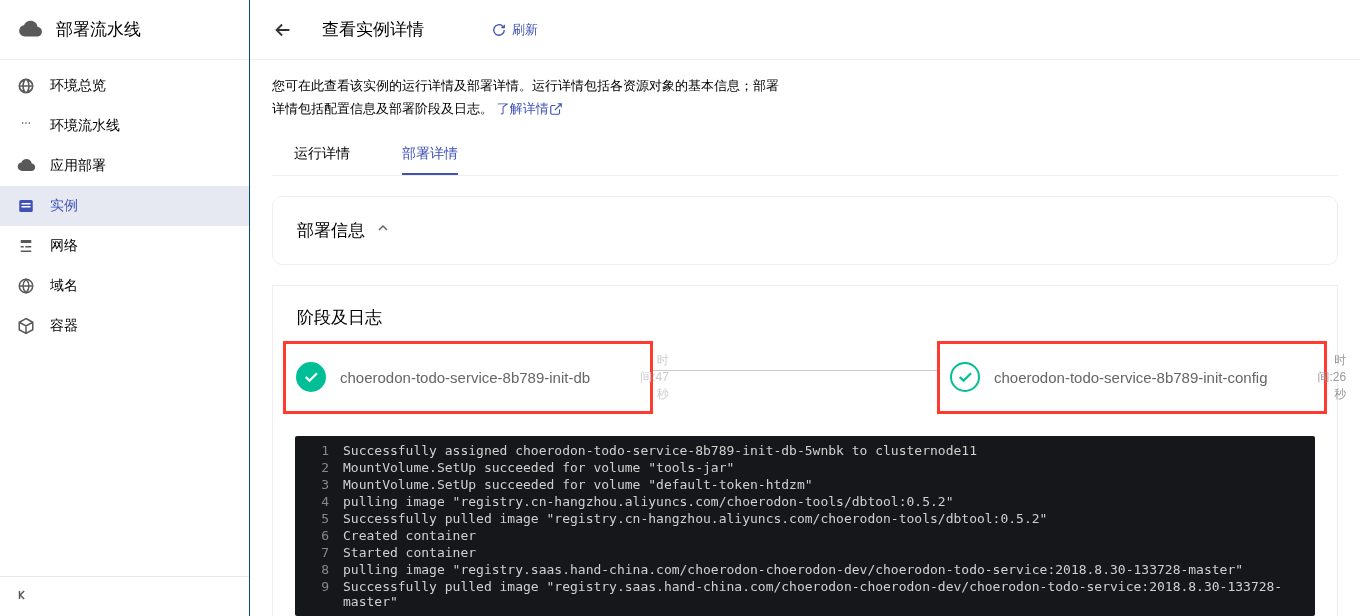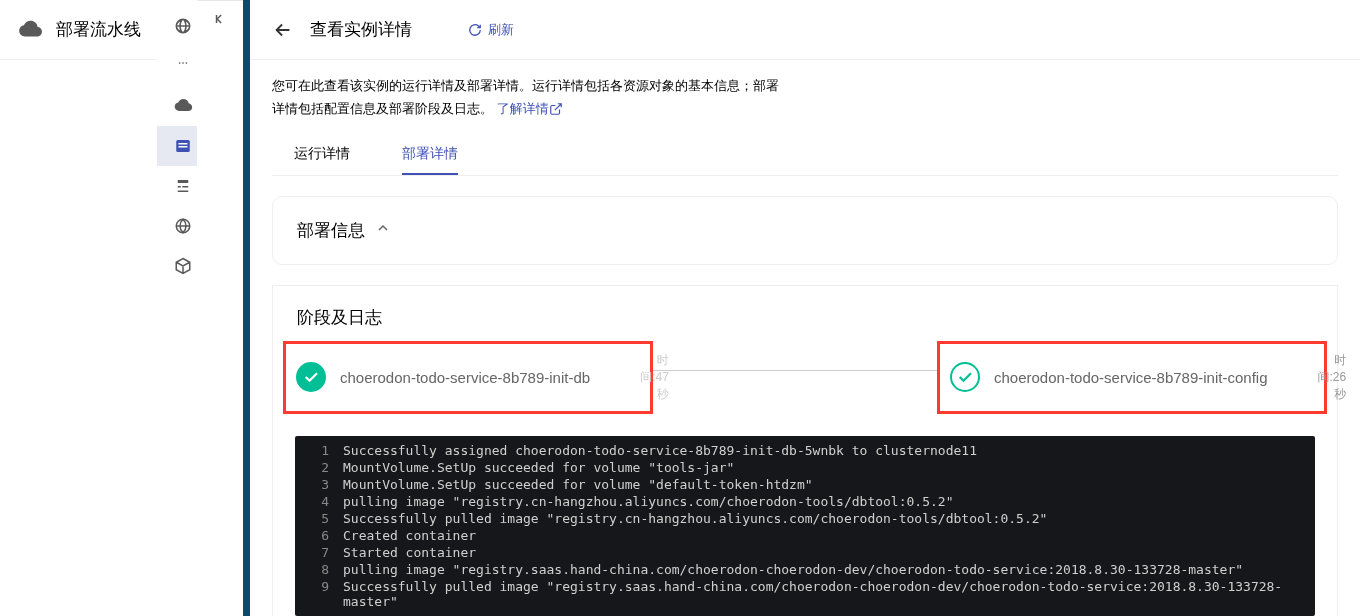--- a/index.html
+++ b/index.html
@@ -1,34 +1,34 @@
 <!DOCTYPE html>
 <html><head>
 <meta charset="utf-8">
 <style>
 * { margin: 0; padding: 0; box-sizing: border-box; }
 body { font-family: -apple-system, BlinkMacSystemFont, "Segoe UI", "PingFang SC", "Microsoft YaHei", sans-serif; background: #fff; color: #000; width: 1360px; height: 616px; overflow: hidden; }
 
 .layout { display: flex; height: 100%; }
 
-.sidebar { width: 250px; border-right: 7px solid #0c4a6e; display: flex; flex-direction: row; }
+.sidebar { width: 250px; border-right: 1px solid #0c4a6e; display: flex; flex-direction: column; }
 .sidebar-header { height: 60px; display: flex; align-items: center; padding: 0 16px; border-bottom: 1px solid #eee; gap: 12px; }
 .sidebar-header-icon { width: 28px; height: 28px; display: flex; align-items: center; justify-content: center; color: #595959; }
 .sidebar-header-title { font-size: 17px; color: #000; }
 
 .sidebar-items { flex: 1; padding-top: 6px; overflow: auto; }
 .sidebar-item { display: flex; align-items: center; gap: 14px; height: 40px; padding: 0 16px; cursor: pointer; color: #000; font-size: 14px; }
 .sidebar-item.active { background: #e6e9f2; color: #3f51b5; }
 .sidebar-icon { width: 20px; height: 20px; display: flex; align-items: center; justify-content: center; color: #595959; flex-shrink: 0; }
 .sidebar-item.active .sidebar-icon { color: #3f51b5; }
 
 .sidebar-footer { height: 40px; border-top: 1px solid #e8e8e8; display: flex; align-items: center; padding: 0 16px; }
 
 .main { flex: 1; overflow: hidden; display: flex; flex-direction: column; }
-.top-bar { height: 60px; display: flex; align-items: center; padding: 0 22px; gap: 16px; border-bottom: 1px solid #eee; }
+.top-bar { height: 60px; display: flex; align-items: center; padding: 0 22px; gap: 28px; border-bottom: 1px solid #eee; }
 .back-arrow { width: 22px; height: 22px; cursor: pointer; color: #333; display: flex; align-items: center; justify-content: center; }
 .page-title { font-size: 17px; font-weight: 500; color: #000; }
 .refresh-btn { margin-left: 40px; cursor: pointer; display: flex; align-items: center; gap: 6px; color: #3f51b5; font-size: 13px; }
 
 .content { flex: 1; overflow: auto; padding: 0 22px; }
 .description { font-size: 13px; color: #000; margin: 14px 0 10px; line-height: 1.8; }
 .link { color: #3f51b5; cursor: pointer; display: inline-flex; align-items: center; }
 
 .tabs { display: flex; gap: 52px; padding: 4px 22px 0; border-bottom: 1px solid #eee; font-size: 14px; }
 .tab { padding: 10px 0; cursor: pointer; border-bottom: 2px solid transparent; color: #000; }

